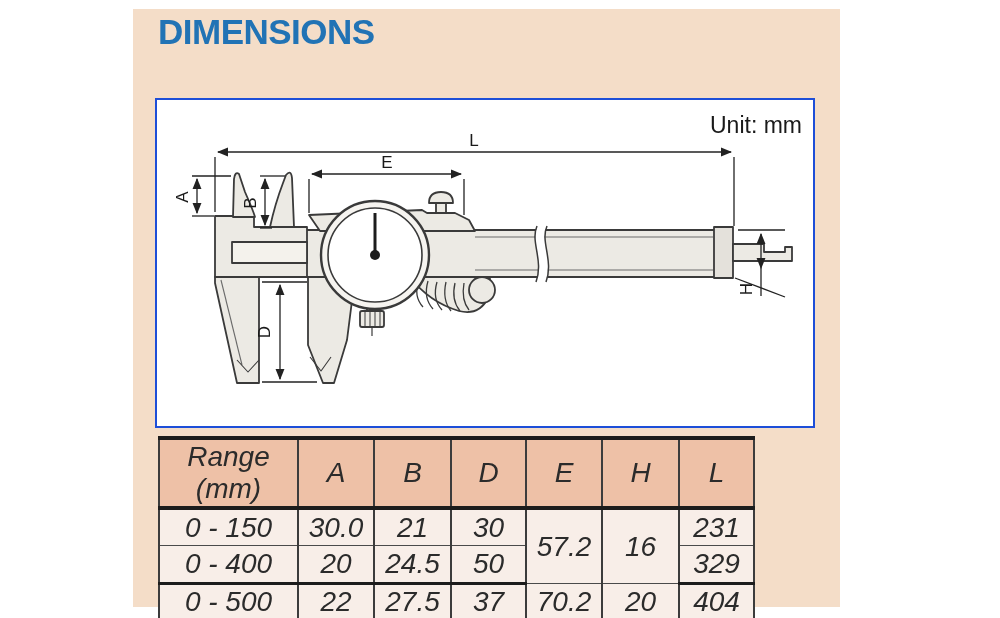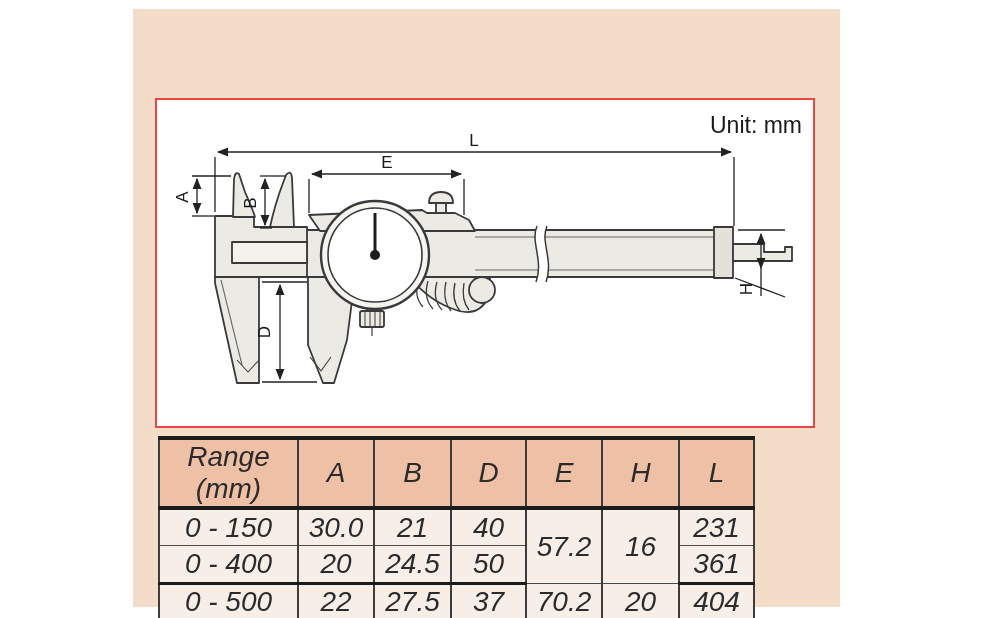--- a/index.html
+++ b/index.html
@@ -11,21 +11,21 @@
     position:absolute;left:133px;top:9px;width:707px;height:598px;
     background:#f4ddc8;
   }
   .page-title{
     position:absolute;left:25px;top:3px;
     font-size:35px;font-weight:bold;letter-spacing:-0.5px;
     color:#2173b5;
   }
   .diagram-box{
     position:absolute;left:22px;top:89px;width:656px;height:326px;
-    background:#ffffff;border:2px solid #ef4444;
+    background:#ffffff;border:2px solid #1d4ed8;
   }
   .diagram-box svg{display:block;width:656px;height:326px;}
   svg text{
     font-family:"Liberation Sans", sans-serif;
     fill:#1a1a1a;
   }
   .unit-text{font-size:23px;}
   .dim-letter{font-size:17px;}
   .table-wrap{
     position:absolute;left:25px;top:427px;width:595px;
@@ -50,20 +50,21 @@
   }
   tr.row-1 td{height:33px;border-bottom:1.5px solid #4a4a4a;}
   tr.row-2 td{height:34px;border-bottom:3px solid #1c1c1c;}
   tr.row-3 td{height:31px;}
 </style>
 </head>
 <body>
 
 <div class="panel">
 
+  <div class="page-title">DIMENSIONS</div>
 
   <div class="diagram-box">
     <svg viewBox="0 0 656 326">
       <defs>
         <marker id="ah" viewBox="0 0 10 8" refX="9" refY="4" markerWidth="9" markerHeight="7" orient="auto-start-reverse">
           <path d="M0,0 L10,4 L0,8 Z" fill="#222222"></path>
         </marker>
       </defs>
 
       <g fill="#eceae4" stroke="#3a3a3a" stroke-width="1.8" stroke-linejoin="round">
@@ -172,31 +173,31 @@
         <th>B</th>
         <th>D</th>
         <th>E</th>
         <th>H</th>
         <th>L</th>
       </tr>
       <tr class="row-1">
         <td>0 - 150</td>
         <td>30.0</td>
         <td>21</td>
-        <td>40</td>
+        <td>30</td>
         <td rowspan="2">57.2</td>
         <td rowspan="2">16</td>
         <td>231</td>
       </tr>
       <tr class="row-2">
         <td>0 - 400</td>
         <td>20</td>
         <td>24.5</td>
         <td>50</td>
-        <td>361</td>
+        <td>329</td>
       </tr>
       <tr class="row-3">
         <td>0 - 500</td>
         <td>22</td>
         <td>27.5</td>
         <td>37</td>
         <td>70.2</td>
         <td>20</td>
         <td>404</td>
       </tr>

